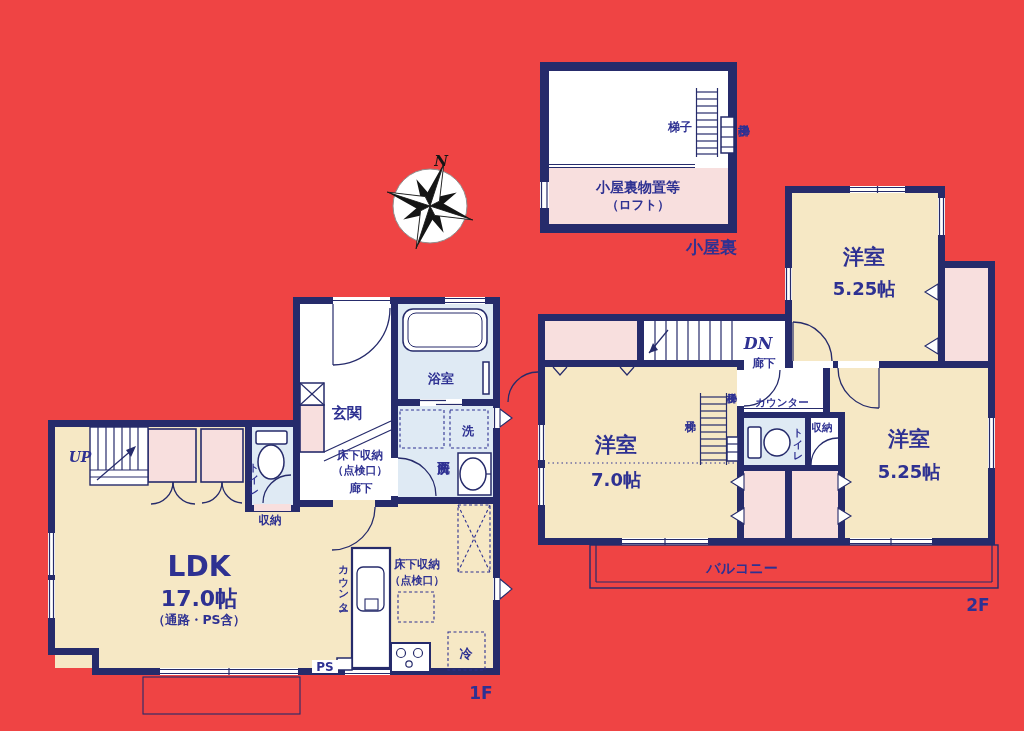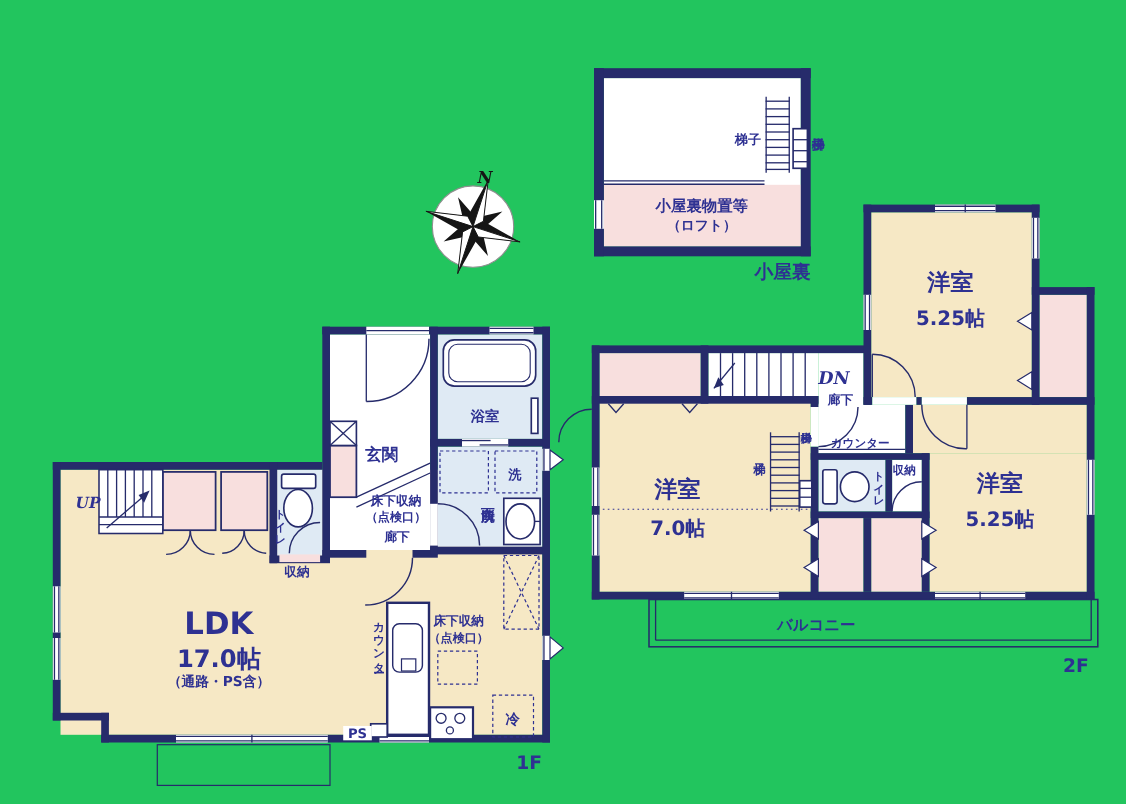--- a/index.html
+++ b/index.html
@@ -1,16 +1,16 @@
 <!DOCTYPE html>
 <html><head>
 <meta charset="utf-8">
 <style>
   html,body{margin:0;padding:0;background:#ffffff;}
-  .page{position:relative;width:1024px;height:731px;background:#22c55e;overflow:hidden;}
+  .page{position:relative;width:1024px;height:731px;background:#ef4444;overflow:hidden;}
   .t{font-family:"DejaVu Sans",sans-serif;font-weight:700;fill:#2e3192;}
   .serif{font-family:"DejaVu Serif",serif;font-style:italic;font-weight:700;}
   .vt{writing-mode:vertical-rl;text-orientation:upright;}
   .w{fill:#262b6b;}
   .ww{fill:#ffffff;}
   .ln{stroke:#262b6b;stroke-width:1.2;fill:none;}
   .arc{stroke:#262b6b;stroke-width:1.3;fill:none;}
   .fx{stroke:#262b6b;stroke-width:1.5;fill:#ffffff;}
   .dash{stroke:#2e3192;stroke-width:1.1;fill:none;stroke-dasharray:3 2.5;}
   .dot{stroke:#2e3192;stroke-width:1;fill:none;stroke-dasharray:1.5 3;}

